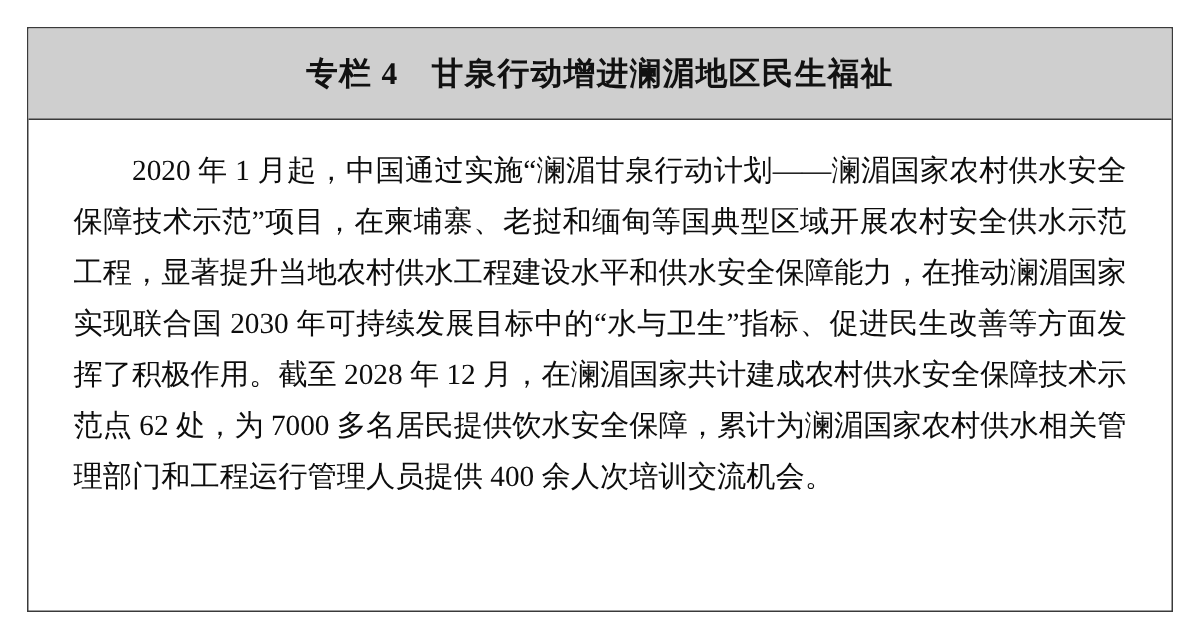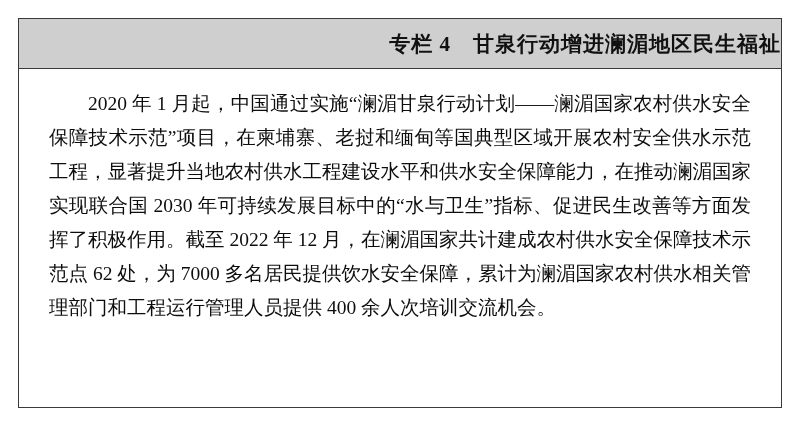--- a/index.html
+++ b/index.html
@@ -24,26 +24,26 @@
     position: absolute;
     left: 18px;
     top: 18px;
     width: 764px;
     height: 390px;
     border: 1px solid #3a3a3a;
     box-sizing: border-box;
     background: #ffffff;
   }
   .box-header {
-    height: 50px;
+    height: 61px;
     background: #cfcfcf;
     border-bottom: 1px solid #3a3a3a;
     display: flex;
     align-items: center;
-    justify-content: flex-end;
+    justify-content: center;
     box-sizing: border-box;
   }
   .box-title {
     font-size: 21px;
     font-weight: bold;
     letter-spacing: 1px;
     color: #111111;
     font-family: "Liberation Serif", "DejaVu Serif", serif;
     white-space: pre;
   }
@@ -65,16 +65,16 @@
 </style>
 </head>
 <body>
 
 <div class="page">
   <div class="box">
     <div class="box-header">
       <div class="box-title">专栏 4　甘泉行动增进澜湄地区民生福祉</div>
     </div>
     <div class="box-body">
-      <p class="body-text">2020 年 1 月起，中国通过实施“澜湄甘泉行动计划——澜湄国家农村供水安全保障技术示范”项目，在柬埔寨、老挝和缅甸等国典型区域开展农村安全供水示范工程，显著提升当地农村供水工程建设水平和供水安全保障能力，在推动澜湄国家实现联合国 2030 年可持续发展目标中的“水与卫生”指标、促进民生改善等方面发挥了积极作用。截至 2022 年 12 月，在澜湄国家共计建成农村供水安全保障技术示范点 62 处，为 7000 多名居民提供饮水安全保障，累计为澜湄国家农村供水相关管理部门和工程运行管理人员提供 400 余人次培训交流机会。</p>
+      <p class="body-text">2020 年 1 月起，中国通过实施“澜湄甘泉行动计划——澜湄国家农村供水安全保障技术示范”项目，在柬埔寨、老挝和缅甸等国典型区域开展农村安全供水示范工程，显著提升当地农村供水工程建设水平和供水安全保障能力，在推动澜湄国家实现联合国 2030 年可持续发展目标中的“水与卫生”指标、促进民生改善等方面发挥了积极作用。截至 2028 年 12 月，在澜湄国家共计建成农村供水安全保障技术示范点 62 处，为 7000 多名居民提供饮水安全保障，累计为澜湄国家农村供水相关管理部门和工程运行管理人员提供 400 余人次培训交流机会。</p>
     </div>
   </div>
 </div>
 
 </body></html>

